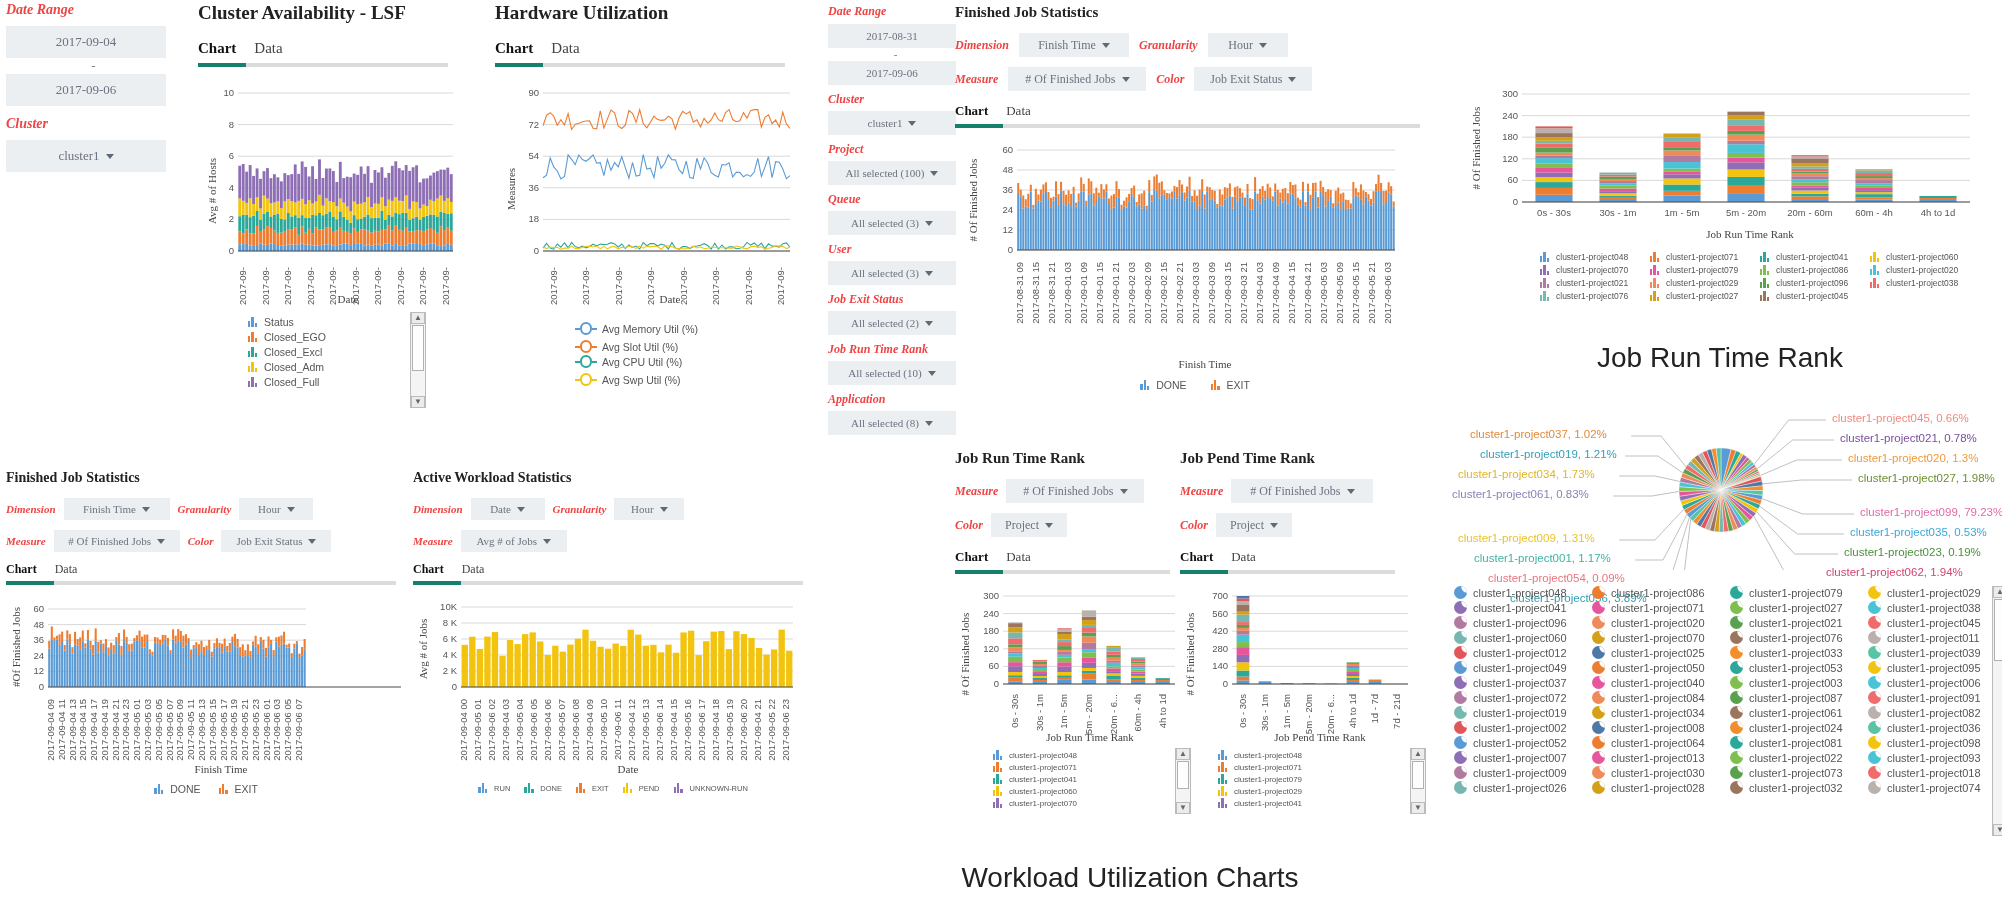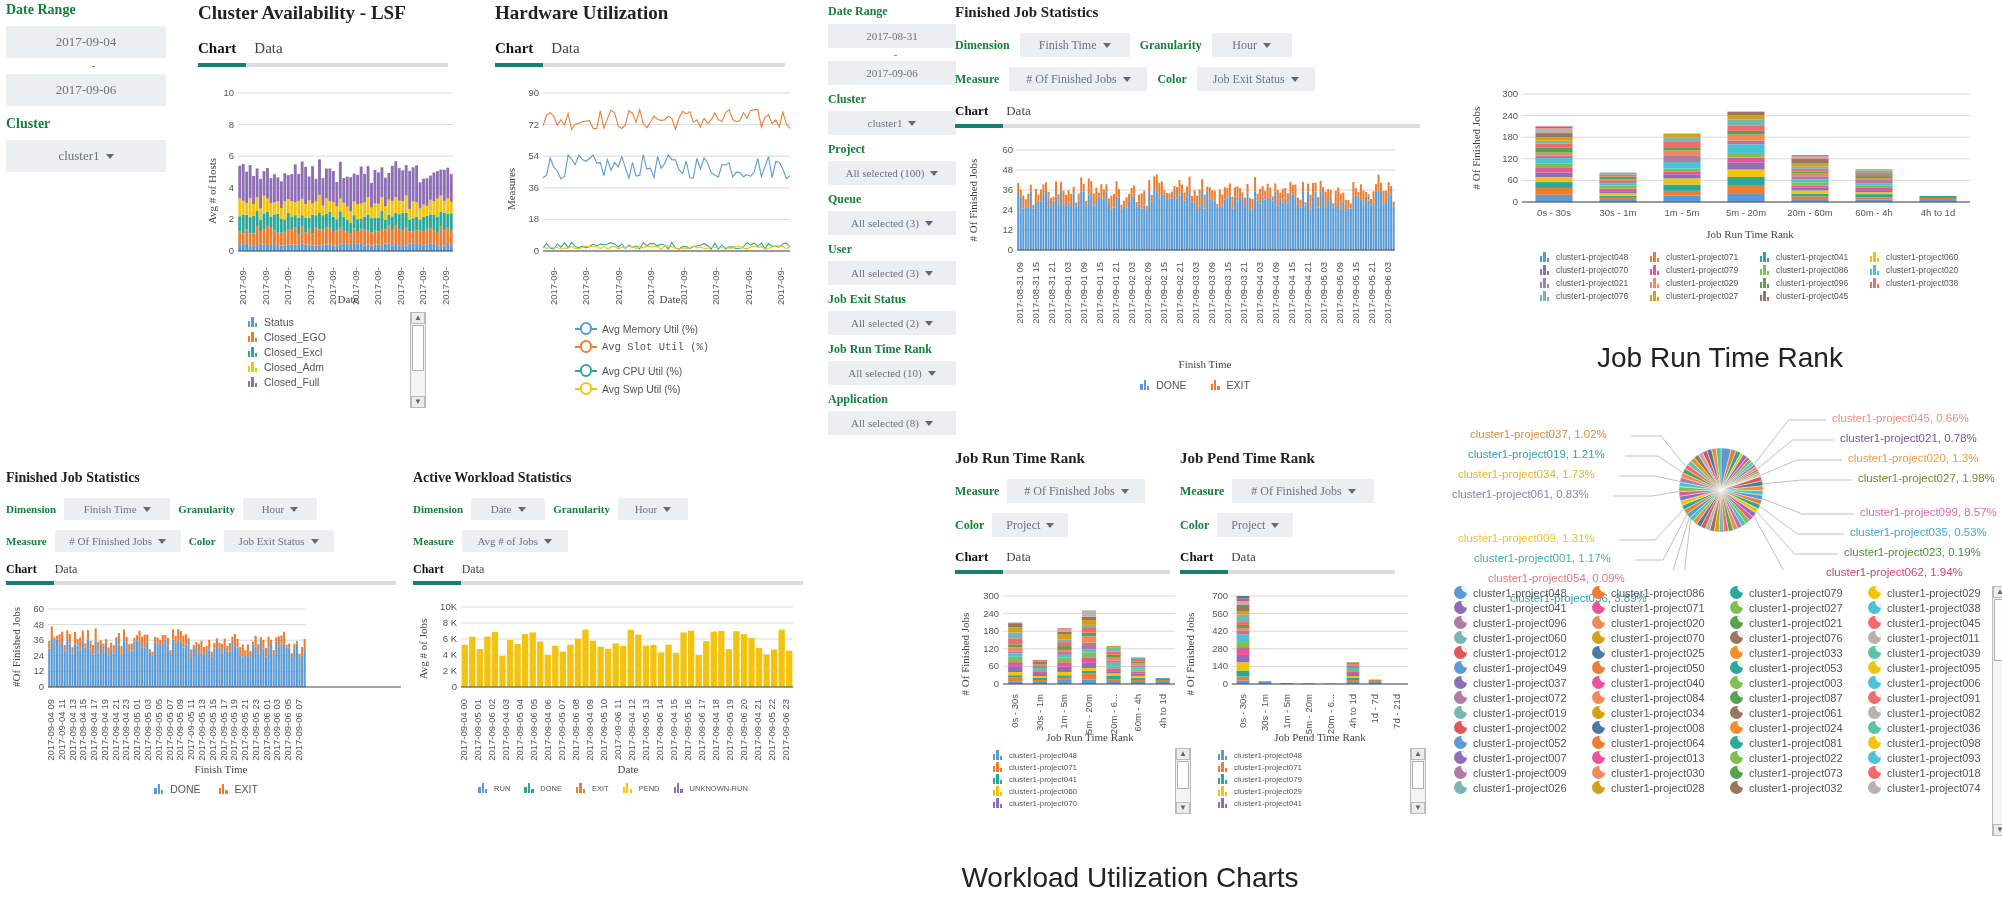--- a/index.html
+++ b/index.html
@@ -1,20 +1,20 @@
 <!DOCTYPE html>
 <html><head>
 <meta charset="utf-8">
 <style>
   html,body{margin:0;padding:0;background:#ffffff;}
   body{width:2002px;height:904px;position:relative;overflow:hidden;
        font-family:"Liberation Serif",serif;color:#333;}
   .panel{position:absolute;}
   .sec-title{font-family:"Liberation Serif",serif;font-weight:bold;color:#222;}
-  .fld-label{font-family:"Liberation Serif",serif;font-weight:bold;color:#15803d;font-size:14px;}
+  .fld-label{font-family:"Liberation Serif",serif;font-weight:bold;color:#ef4444;font-size:14px;font-style:italic;}
   .ctl{background:#eceff1;color:#6b7280;display:flex;align-items:center;
        justify-content:center;gap:6px;font-size:13px;font-family:"Liberation Serif",serif;}
   .ctl .cap{white-space:nowrap;}
   .caret{width:0;height:0;border-left:4px solid transparent;border-right:4px solid transparent;
          border-top:5px solid #5f6b74;display:inline-block;}
   .tabs{display:flex;gap:18px;align-items:flex-end;font-family:"Liberation Serif",serif;}
   .tab{font-size:15px;color:#444;}
   .tab.active{font-weight:bold;color:#111;}
   .tabline{height:4px;background:#dcdcdc;position:relative;}
   .tabline::before{content:"";position:absolute;left:0;top:0;height:4px;width:48px;background:#17806d;}
@@ -510,21 +510,21 @@
       <text class="axis-title" x="175" y="232" text-anchor="middle">Date</text>
       <text class="axis-title" x="20" y="118" text-anchor="middle" transform="rotate(-90 20 118)">Measures</text>
     </svg>
     <div id="hw-legend" style="margin-top:12px;margin-left:80px;">
         <div class="legrow" style="margin-bottom: 5px;">
           <span class="ringwrap" style="color: rgb(91, 155, 213);">
             <span class="ring" style="border-color: rgb(91, 155, 213);"></span>
           </span>
           <span>Avg Memory Util (%)</span>
         </div>
-        <div class="legrow" style="margin-bottom: 11px; font-family: Liberation Mono, monospace;">
+        <div class="legrow" style="margin-bottom: 2px;">
           <span class="ringwrap" style="color: rgb(237, 125, 49);">
             <span class="ring" style="border-color: rgb(237, 125, 49);"></span>
           </span>
           <span>Avg Slot Util (%)</span>
         </div>
         <div class="legrow" style="margin-bottom: 5px;">
           <span class="ringwrap" style="color: rgb(44, 168, 154);">
             <span class="ring" style="border-color: rgb(44, 168, 154);"></span>
           </span>
           <span>Avg CPU Util (%)</span>
@@ -2117,26 +2117,26 @@
           <path d="M281,80 L266.84356764362826,40.45767554961555 A42,42 0 0 1 271.4579295943354,39.098302084469175 Z" fill="#4e79a7" stroke="#fff" stroke-width="0.4"></path>
           <path d="M281,80 L271.4579295943354,39.098302084469175 A42,42 0 0 1 276.1974648596962,38.275478957498535 Z" fill="#f28e2b" stroke="#fff" stroke-width="0.4"></path>
           <path d="M281,80 L276.1974648596962,38.275478957498535 A42,42 0 0 1 280.99999999999994,38 Z" fill="#59c3a5" stroke="#fff" stroke-width="0.4"></path>
         </g>
     </svg>
     <div id="pie-labels" style="position:absolute;left:0;top:0;width:562px;height:160px;">
         <div class="pie-lbl" style="position: absolute; left: 392px; top: 2px; color: rgb(240, 138, 127);">cluster1-project045, 0.66%</div>
         <div class="pie-lbl" style="position: absolute; left: 400px; top: 22px; color: rgb(122, 79, 158);">cluster1-project021, 0.78%</div>
         <div class="pie-lbl" style="position: absolute; left: 408px; top: 42px; color: rgb(237, 154, 58);">cluster1-project020, 1.3%</div>
         <div class="pie-lbl" style="position: absolute; left: 418px; top: 62px; color: rgb(107, 143, 47);">cluster1-project027, 1.98%</div>
-        <div class="pie-lbl" style="position: absolute; left: 420px; top: 96px; color: rgb(224, 105, 168);">cluster1-project099, 8.57%</div>
+        <div class="pie-lbl" style="position: absolute; left: 420px; top: 96px; color: rgb(224, 105, 168);">cluster1-project099, 79.23%</div>
         <div class="pie-lbl" style="position: absolute; left: 410px; top: 116px; color: rgb(58, 167, 216);">cluster1-project035, 0.53%</div>
         <div class="pie-lbl" style="position: absolute; left: 404px; top: 136px; color: rgb(74, 143, 60);">cluster1-project023, 0.19%</div>
         <div class="pie-lbl" style="position: absolute; left: 386px; top: 156px; color: rgb(214, 67, 110);">cluster1-project062, 1.94%</div>
         <div class="pie-lbl" style="position: absolute; left: 30px; top: 18px; color: rgb(224, 138, 60);">cluster1-project037, 1.02%</div>
-        <div class="pie-lbl" style="position: absolute; left: 28px; top: 38px; color: rgb(47, 159, 181); text-align: right;">cluster1-project019, 1.21%</div>
+        <div class="pie-lbl" style="position: absolute; left: 40px; top: 38px; color: rgb(47, 159, 181); text-align: right;">cluster1-project019, 1.21%</div>
         <div class="pie-lbl" style="position: absolute; left: 18px; top: 58px; color: rgb(224, 181, 40);">cluster1-project034, 1.73%</div>
         <div class="pie-lbl" style="position: absolute; left: 12px; top: 78px; color: rgb(142, 127, 181);">cluster1-project061, 0.83%</div>
         <div class="pie-lbl" style="position: absolute; left: 18px; top: 122px; color: rgb(232, 195, 46);">cluster1-project009, 1.31%</div>
         <div class="pie-lbl" style="position: absolute; left: 34px; top: 142px; color: rgb(63, 179, 162);">cluster1-project001, 1.17%</div>
         <div class="pie-lbl" style="position: absolute; left: 48px; top: 162px; color: rgb(232, 117, 127);">cluster1-project054, 0.09%</div>
         <div class="pie-lbl" style="position: absolute; left: 70px; top: 182px; color: rgb(47, 159, 181);">cluster1-project056, 3.89%</div>
       </div>
   </div>
 
   <div style="position:absolute;left:14px;top:586px;width:548px;">

